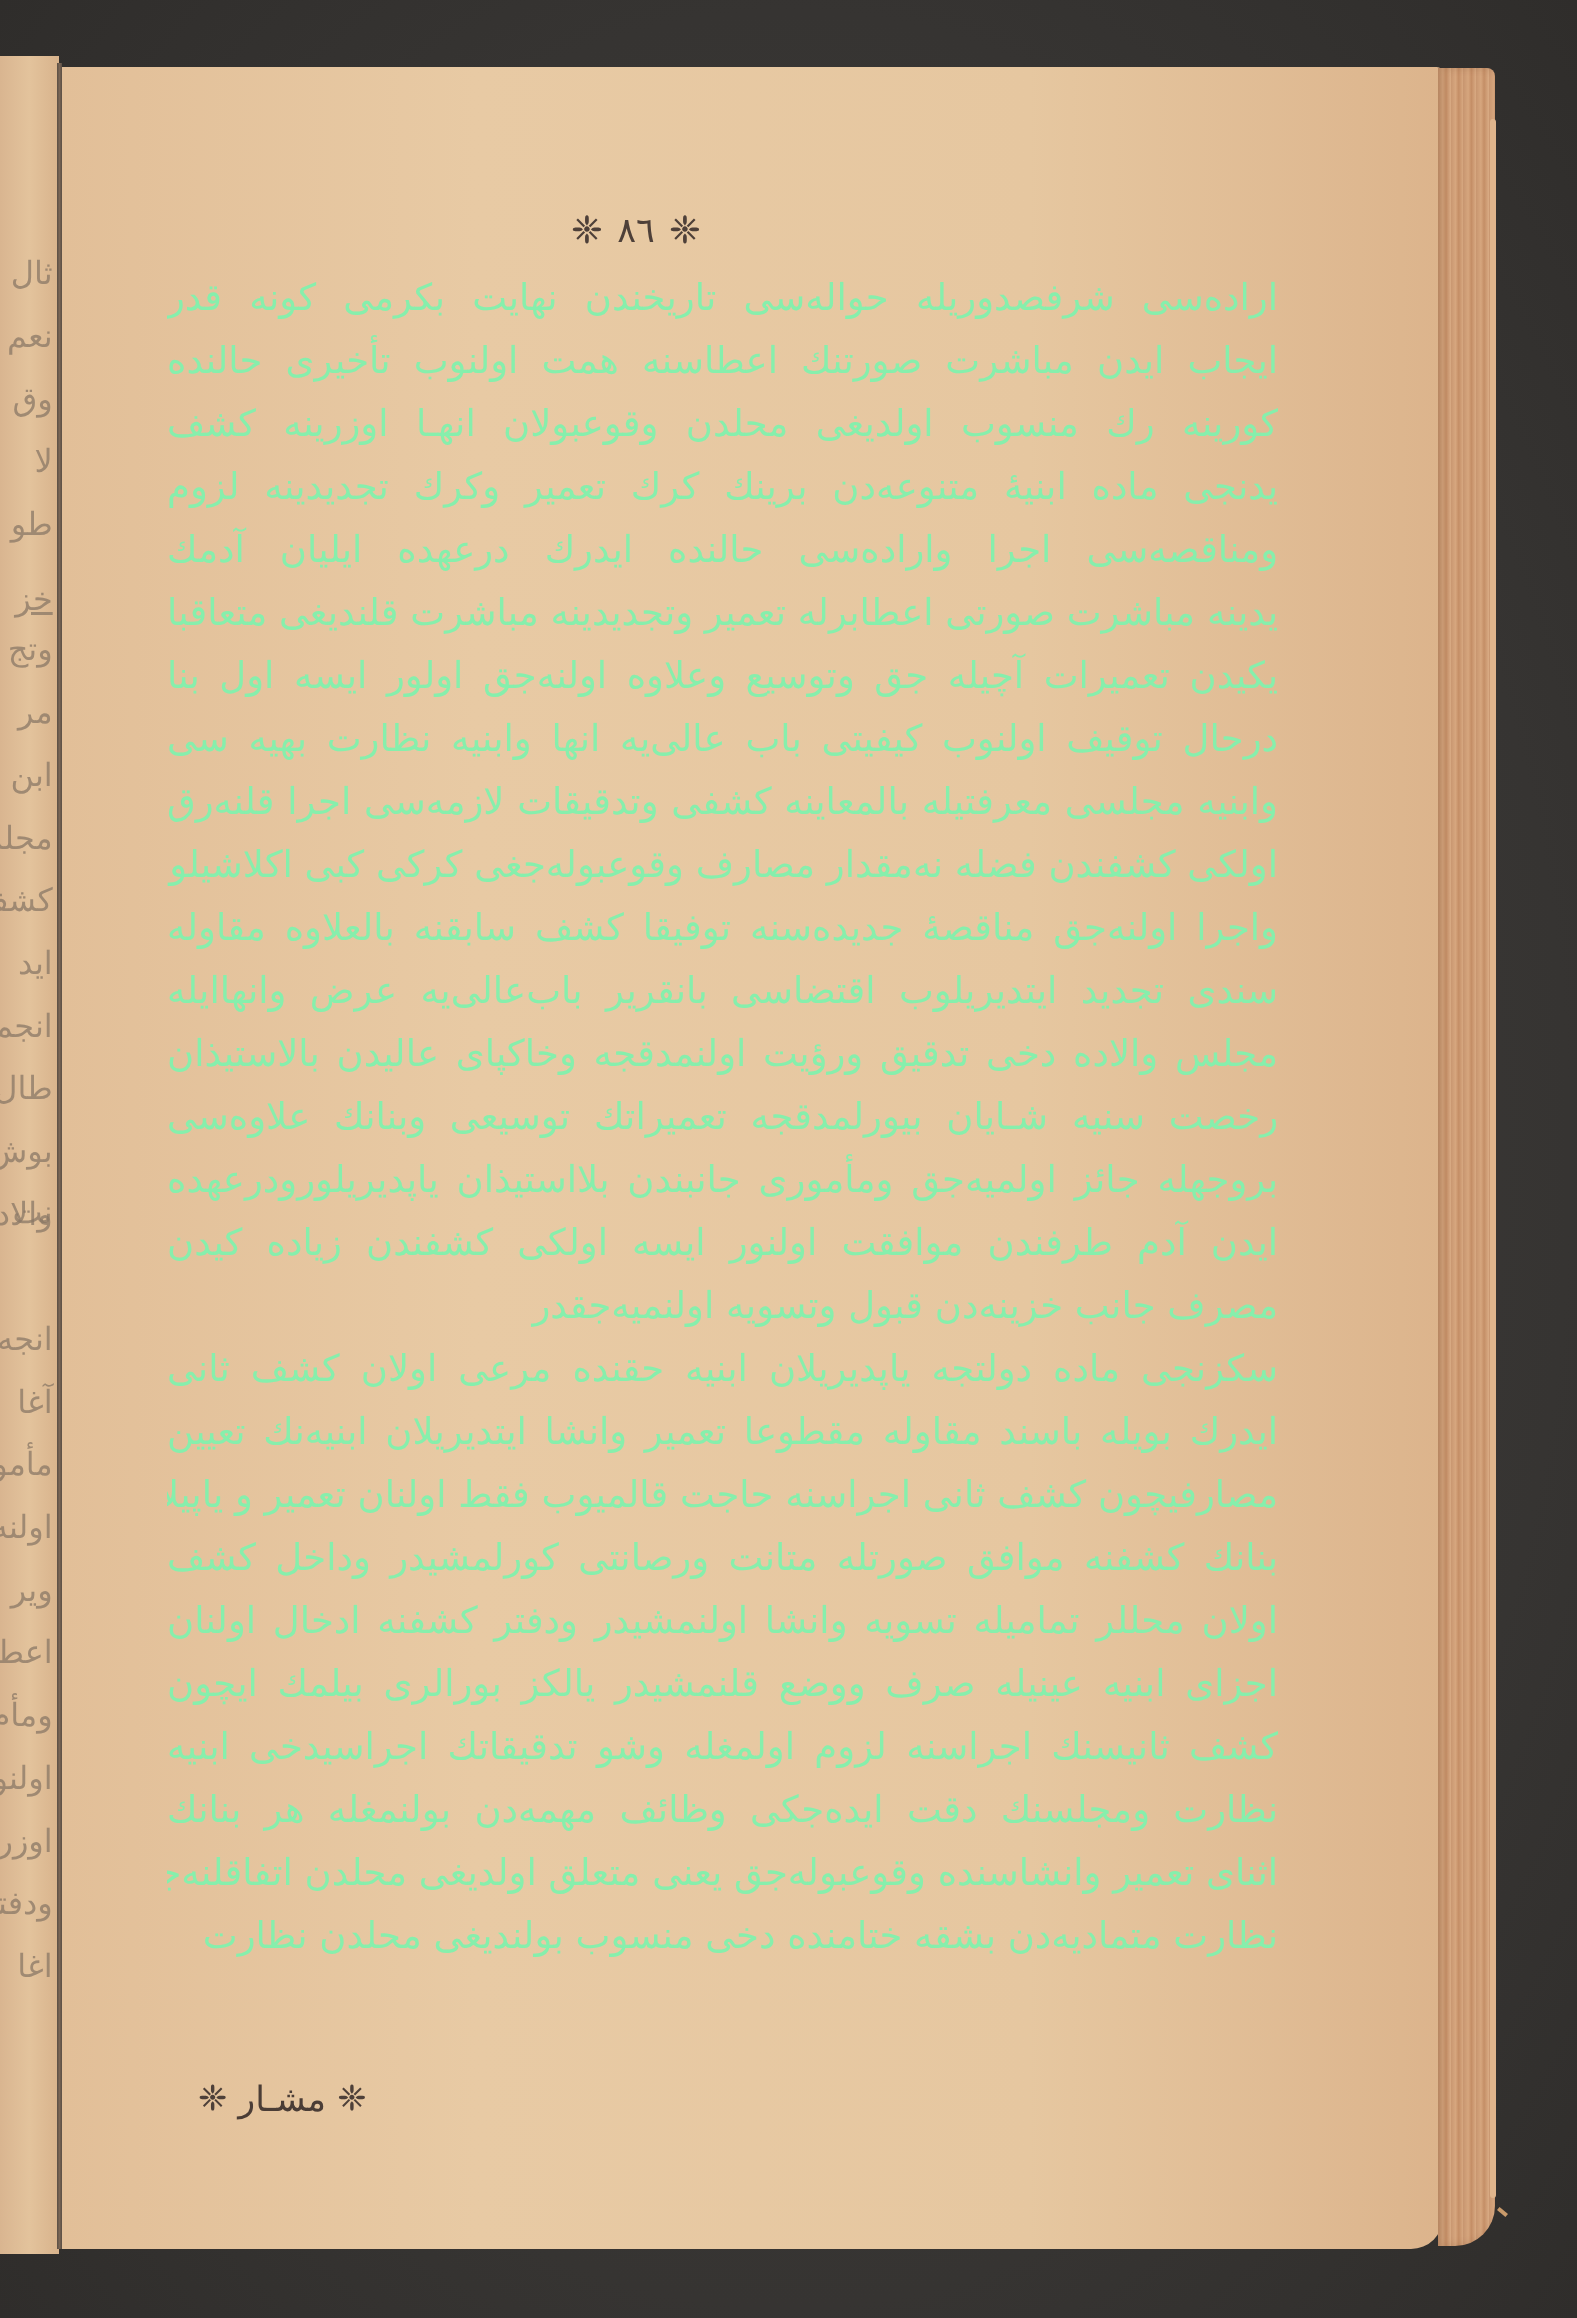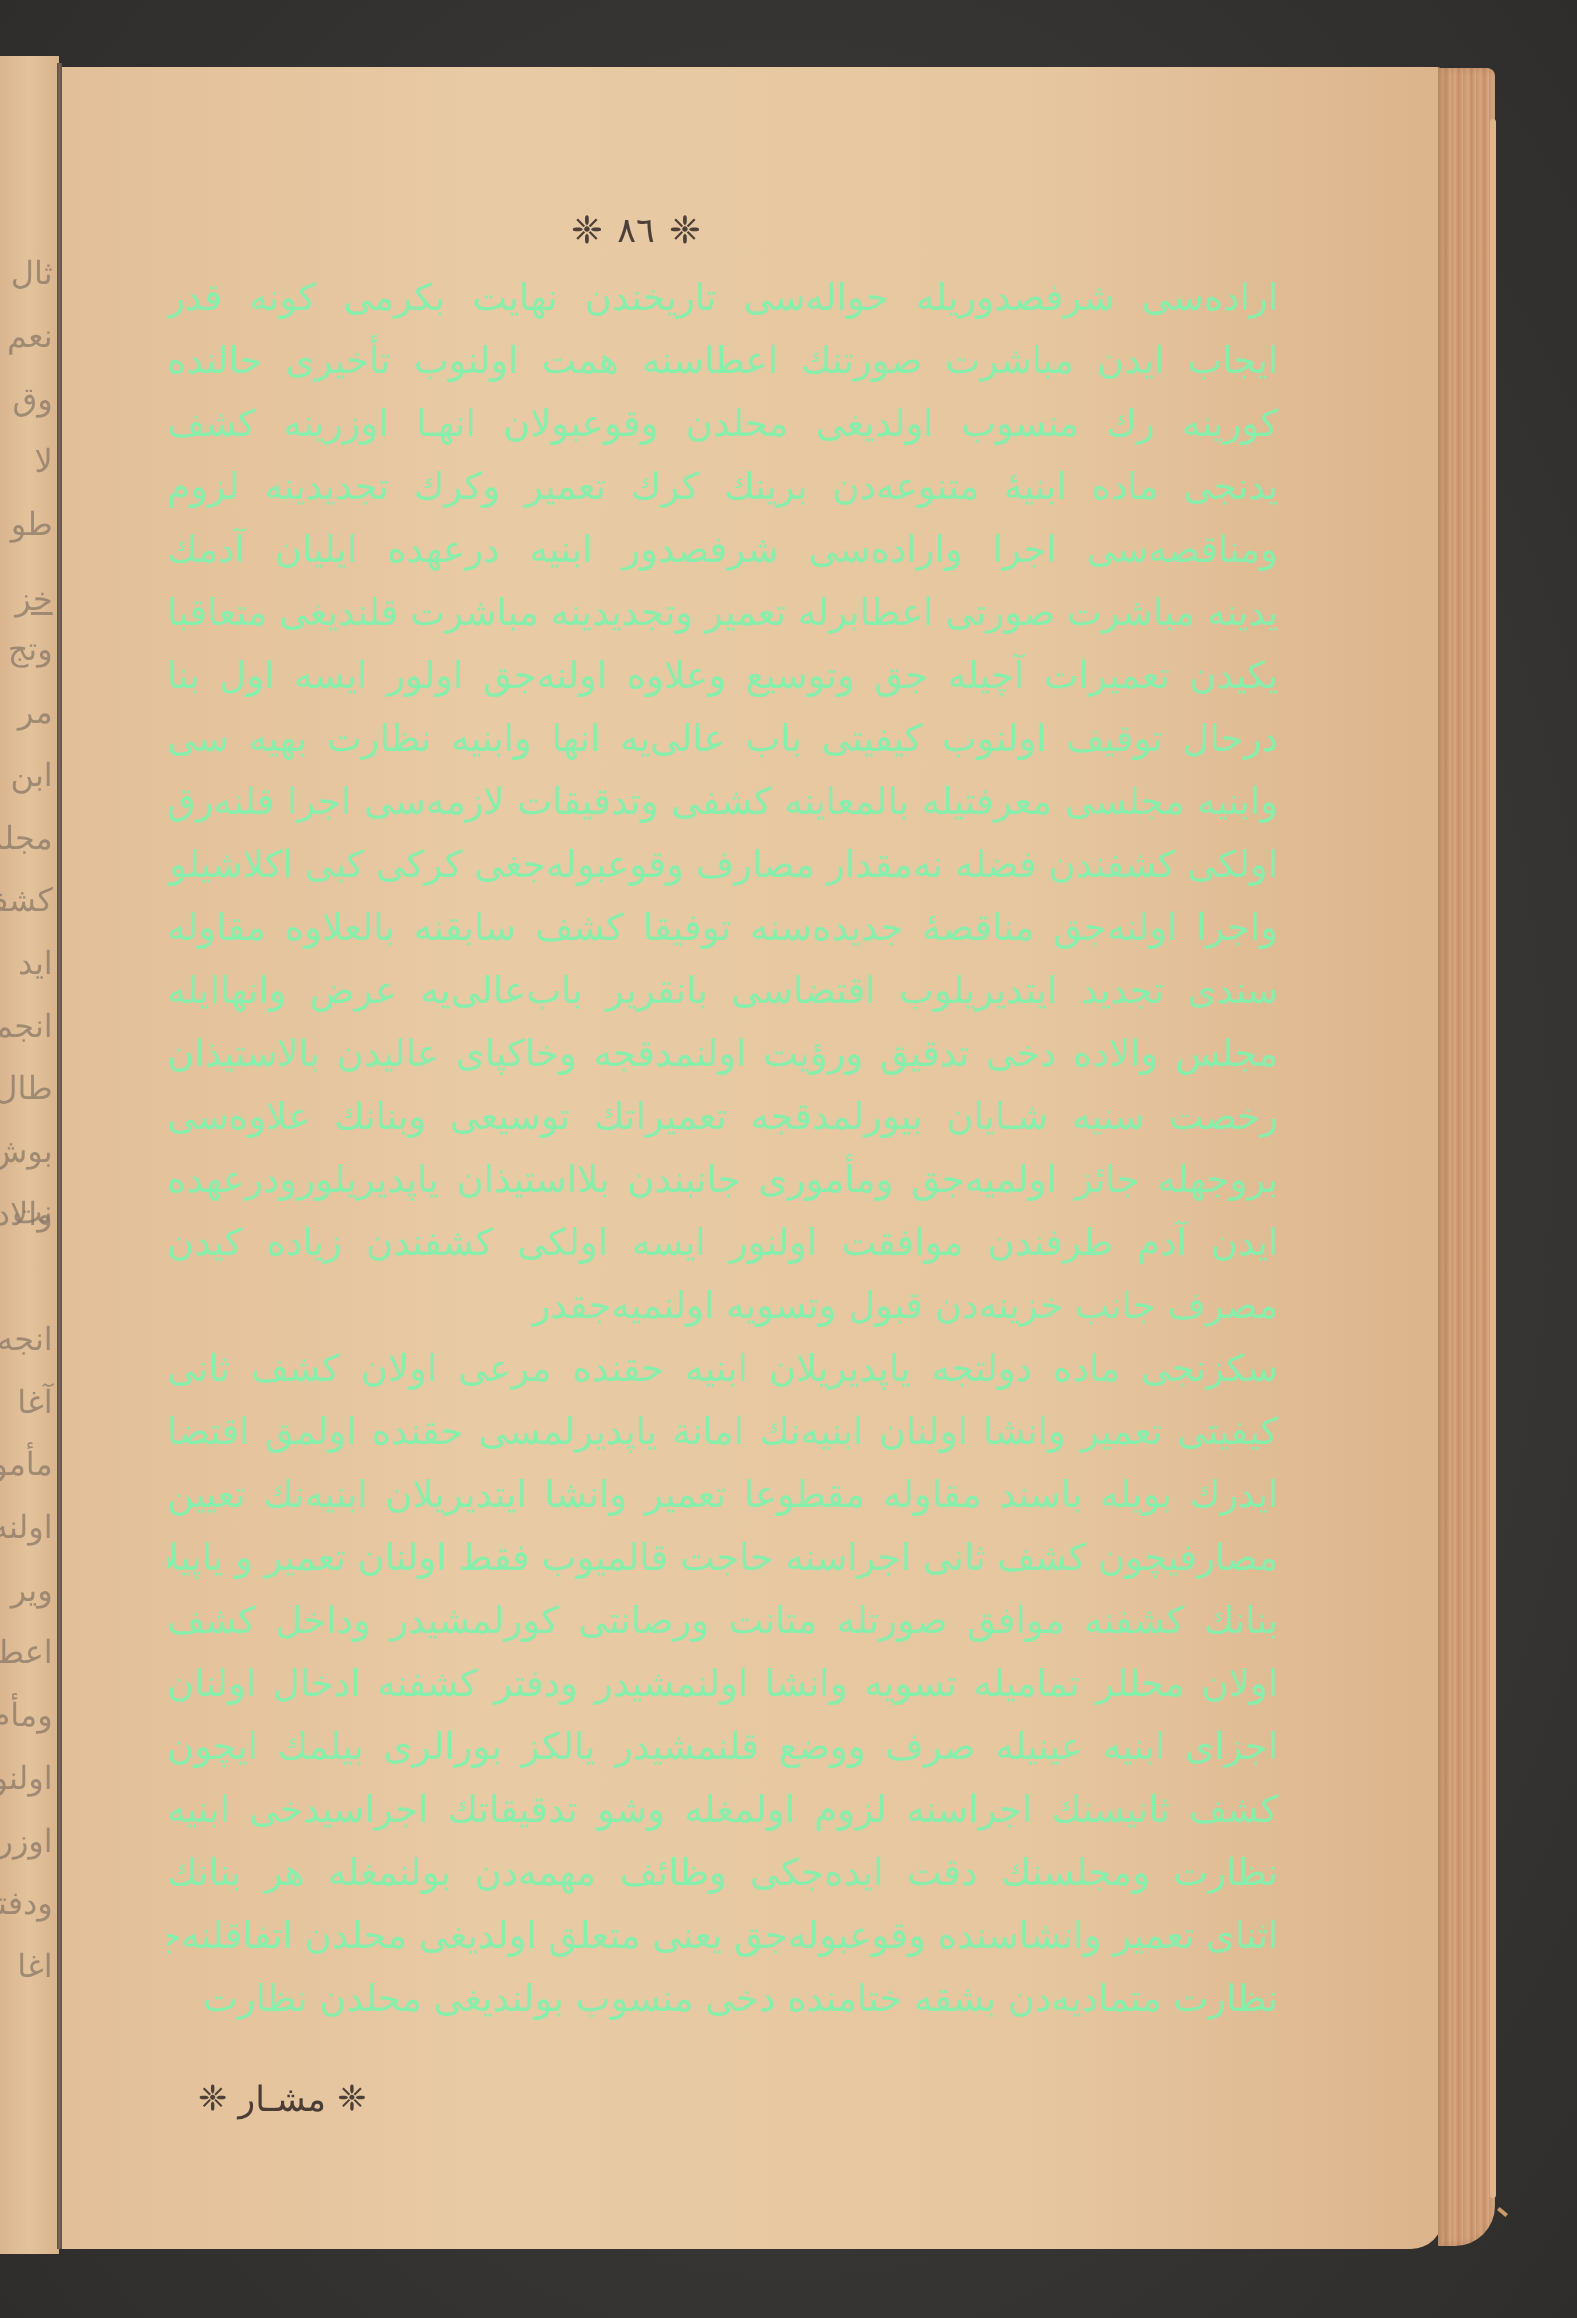--- a/index.html
+++ b/index.html
@@ -198,35 +198,34 @@
   <span class="ornament">❈</span>
   <span class="page-number">٨٦</span>
   <span class="ornament">❈</span>
 </div>
 
 <div class="text-block" id="textBlock">
     <div class="line">ارادەسی شرفصدوریله حوالەسی تاریخندن نهایت بکرمی کونه قدر</div>
     <div class="line">ایجاب ایدن مباشرت صورتنك اعطاسنه همت اولنوب تأخیری حالنده</div>
     <div class="line">كورینه رك منسوب اولدیغی محلدن وقوعبولان انهـا اوزرینه كشف</div>
     <div class="line">یدنجی ماده   ابنیهٔ متنوعەدن برینك كرك تعمیر وكرك تجدیدینه لزوم</div>
-    <div class="line">ومناقصەسی اجرا وارادەسی شرفصدور ابنیه درعهده ایلیان آدمك</div>
+    <div class="line">ومناقصەسی اجرا وارادەسی حالنده ایدرك درعهده ایلیان آدمك</div>
     <div class="line">یدینه مباشرت صورتی اعطابرله تعمیر وتجدیدینه مباشرت قلندیغی متعاقبا</div>
     <div class="line">یكیدن تعمیرات آچیله جق وتوسیع وعلاوه اولنەجق اولور ایسه اول بنا</div>
     <div class="line">درحال توقیف اولنوب كیفیتی باب عالی‌یه انها وابنیه نظارت بهیه سی</div>
     <div class="line">وابنیه مجلسی معرفتیله بالمعاینه كشفی وتدقیقات لازمەسی اجرا قلنەرق</div>
     <div class="line">اولكی كشفندن فضله نه‌مقدار مصارف وقوعبولەجغی كركی كبی اكلاشیلوب</div>
     <div class="line">واجرا اولنەجق مناقصهٔ جدیدەسنه توفیقا كشف سابقنه بالعلاوه مقاوله</div>
     <div class="line">سندی تجدید ایتدیریلوب اقتضاسی بانقریر باب‌عالی‌یه عرض وانهاایله</div>
     <div class="line">مجلس والاده دخی تدقیق ورؤیت اولنمدقجه وخاكپای عالیدن بالاستیذان</div>
     <div class="line">رخصت سنیه شـایان بیورلمدقجه تعمیراتك توسیعی وبنانك علاوەسی</div>
     <div class="line">بروجهله جائز اولمیەجق ومأموری جانبندن بلااستیذان یاپدیریلورودرعهده</div>
     <div class="line">ایدن آدم طرفندن موافقت اولنور ایسه اولكی كشفندن زیاده كیدن</div>
     <div class="line last">مصرف جانب خزینەدن قبول وتسویه اولنمیەجقدر</div>
     <div class="line">سكزنجی ماده   دولتجه یاپدیریلان ابنیه حقنده مرعی اولان كشف ثانی</div>
-    <div class="line">كیفیتی تعمیر وانشا اولنان ابنیەنك امانة یاپدیرلمسی حقنده اولمق اقتضا</div>
     <div class="line">ایدرك بویله باسند مقاوله مقطوعا تعمیر وانشا ایتدیریلان ابنیەنك تعیین</div>
     <div class="line">مصارفیچون كشف ثانی اجراسنه حاجت قالمیوب فقط اولنان تعمیر و یاپیلان</div>
     <div class="line">بنانك كشفنه موافق صورتله متانت ورصانتی كورلمشیدر وداخل كشف</div>
     <div class="line">اولان محللر تمامیله تسویه وانشا اولنمشیدر ودفتر كشفنه ادخال اولنان</div>
     <div class="line">اجزای ابنیه عینیله صرف ووضع قلنمشیدر یالكز بورالری بیلمك ایچون</div>
     <div class="line">كشف ثانیسنك اجراسنه لزوم اولمغله وشو تدقیقاتك اجراسیدخی ابنیه</div>
     <div class="line">نظارت ومجلسنك دقت ایدەجكی وظائف مهمەدن بولنمغله هر بنانك</div>
     <div class="line">اثنای تعمیر وانشاسنده وقوعبولەجق یعنی متعلق اولدیغی محلدن اتفاقلنەجق</div>
     <div class="line last">نظارت متمادیەدن بشقه ختامنده دخی منسوب بولندیغی محلدن نظارت</div>
   </div>

